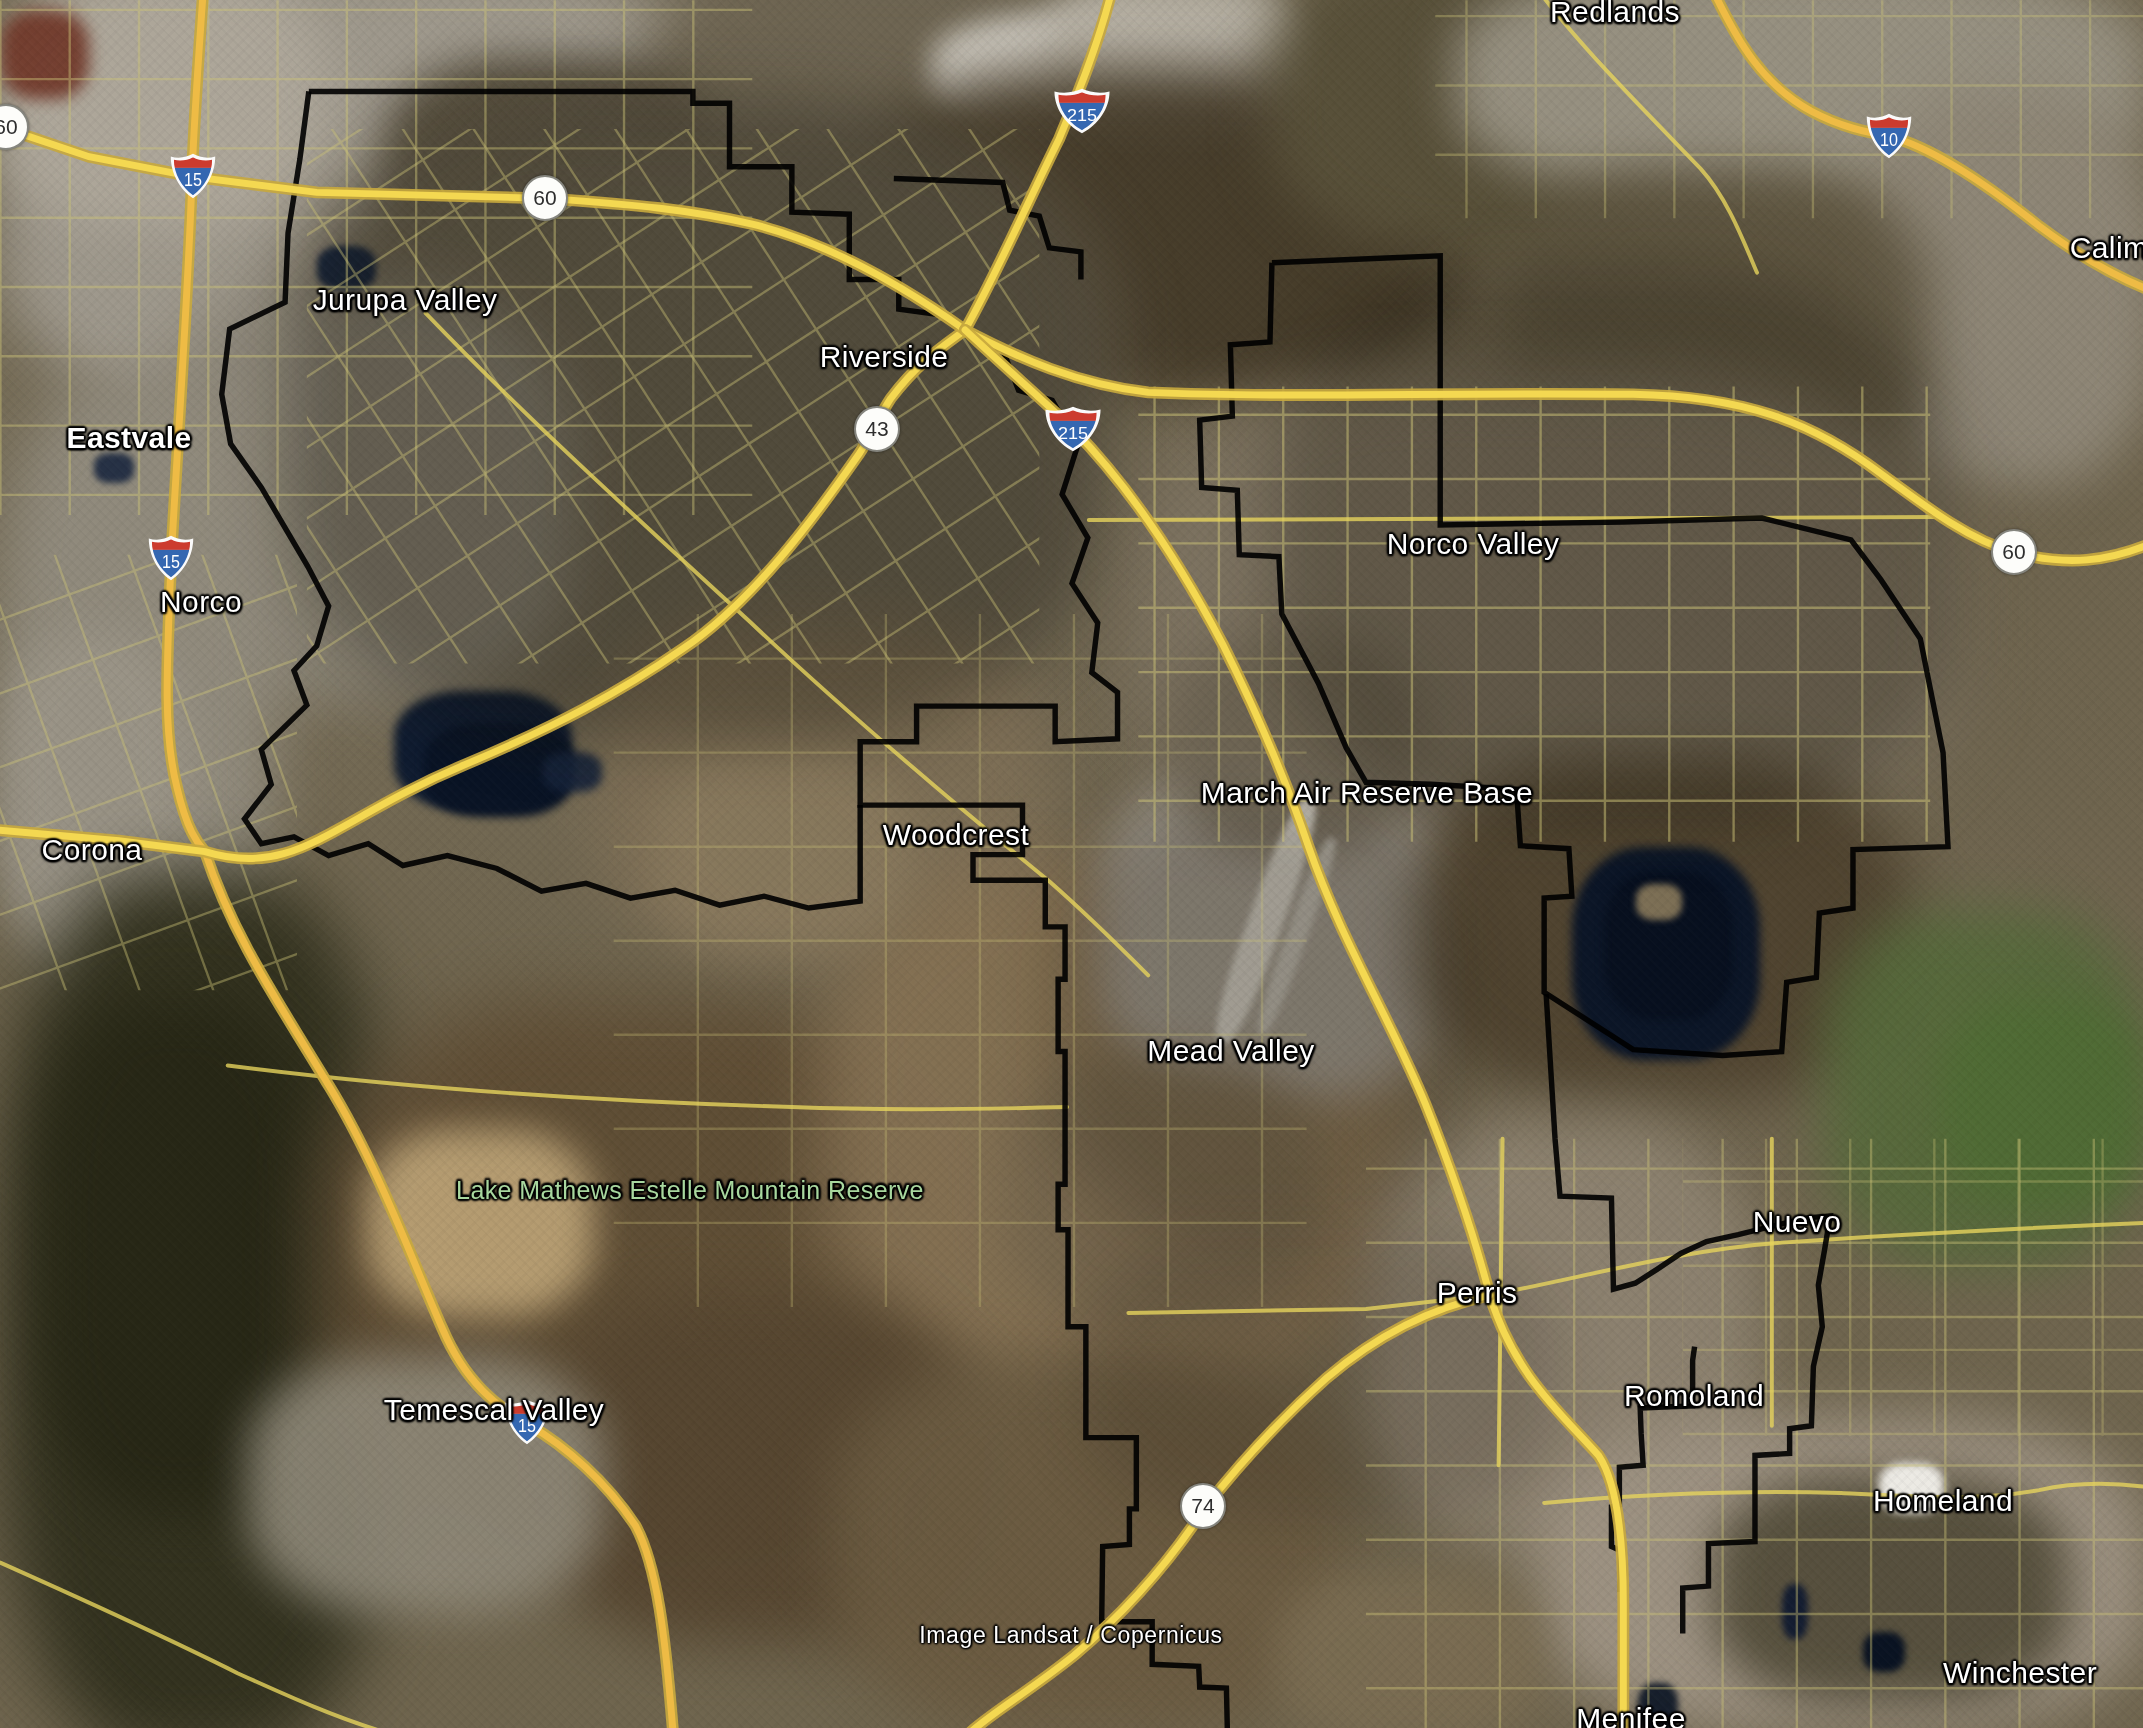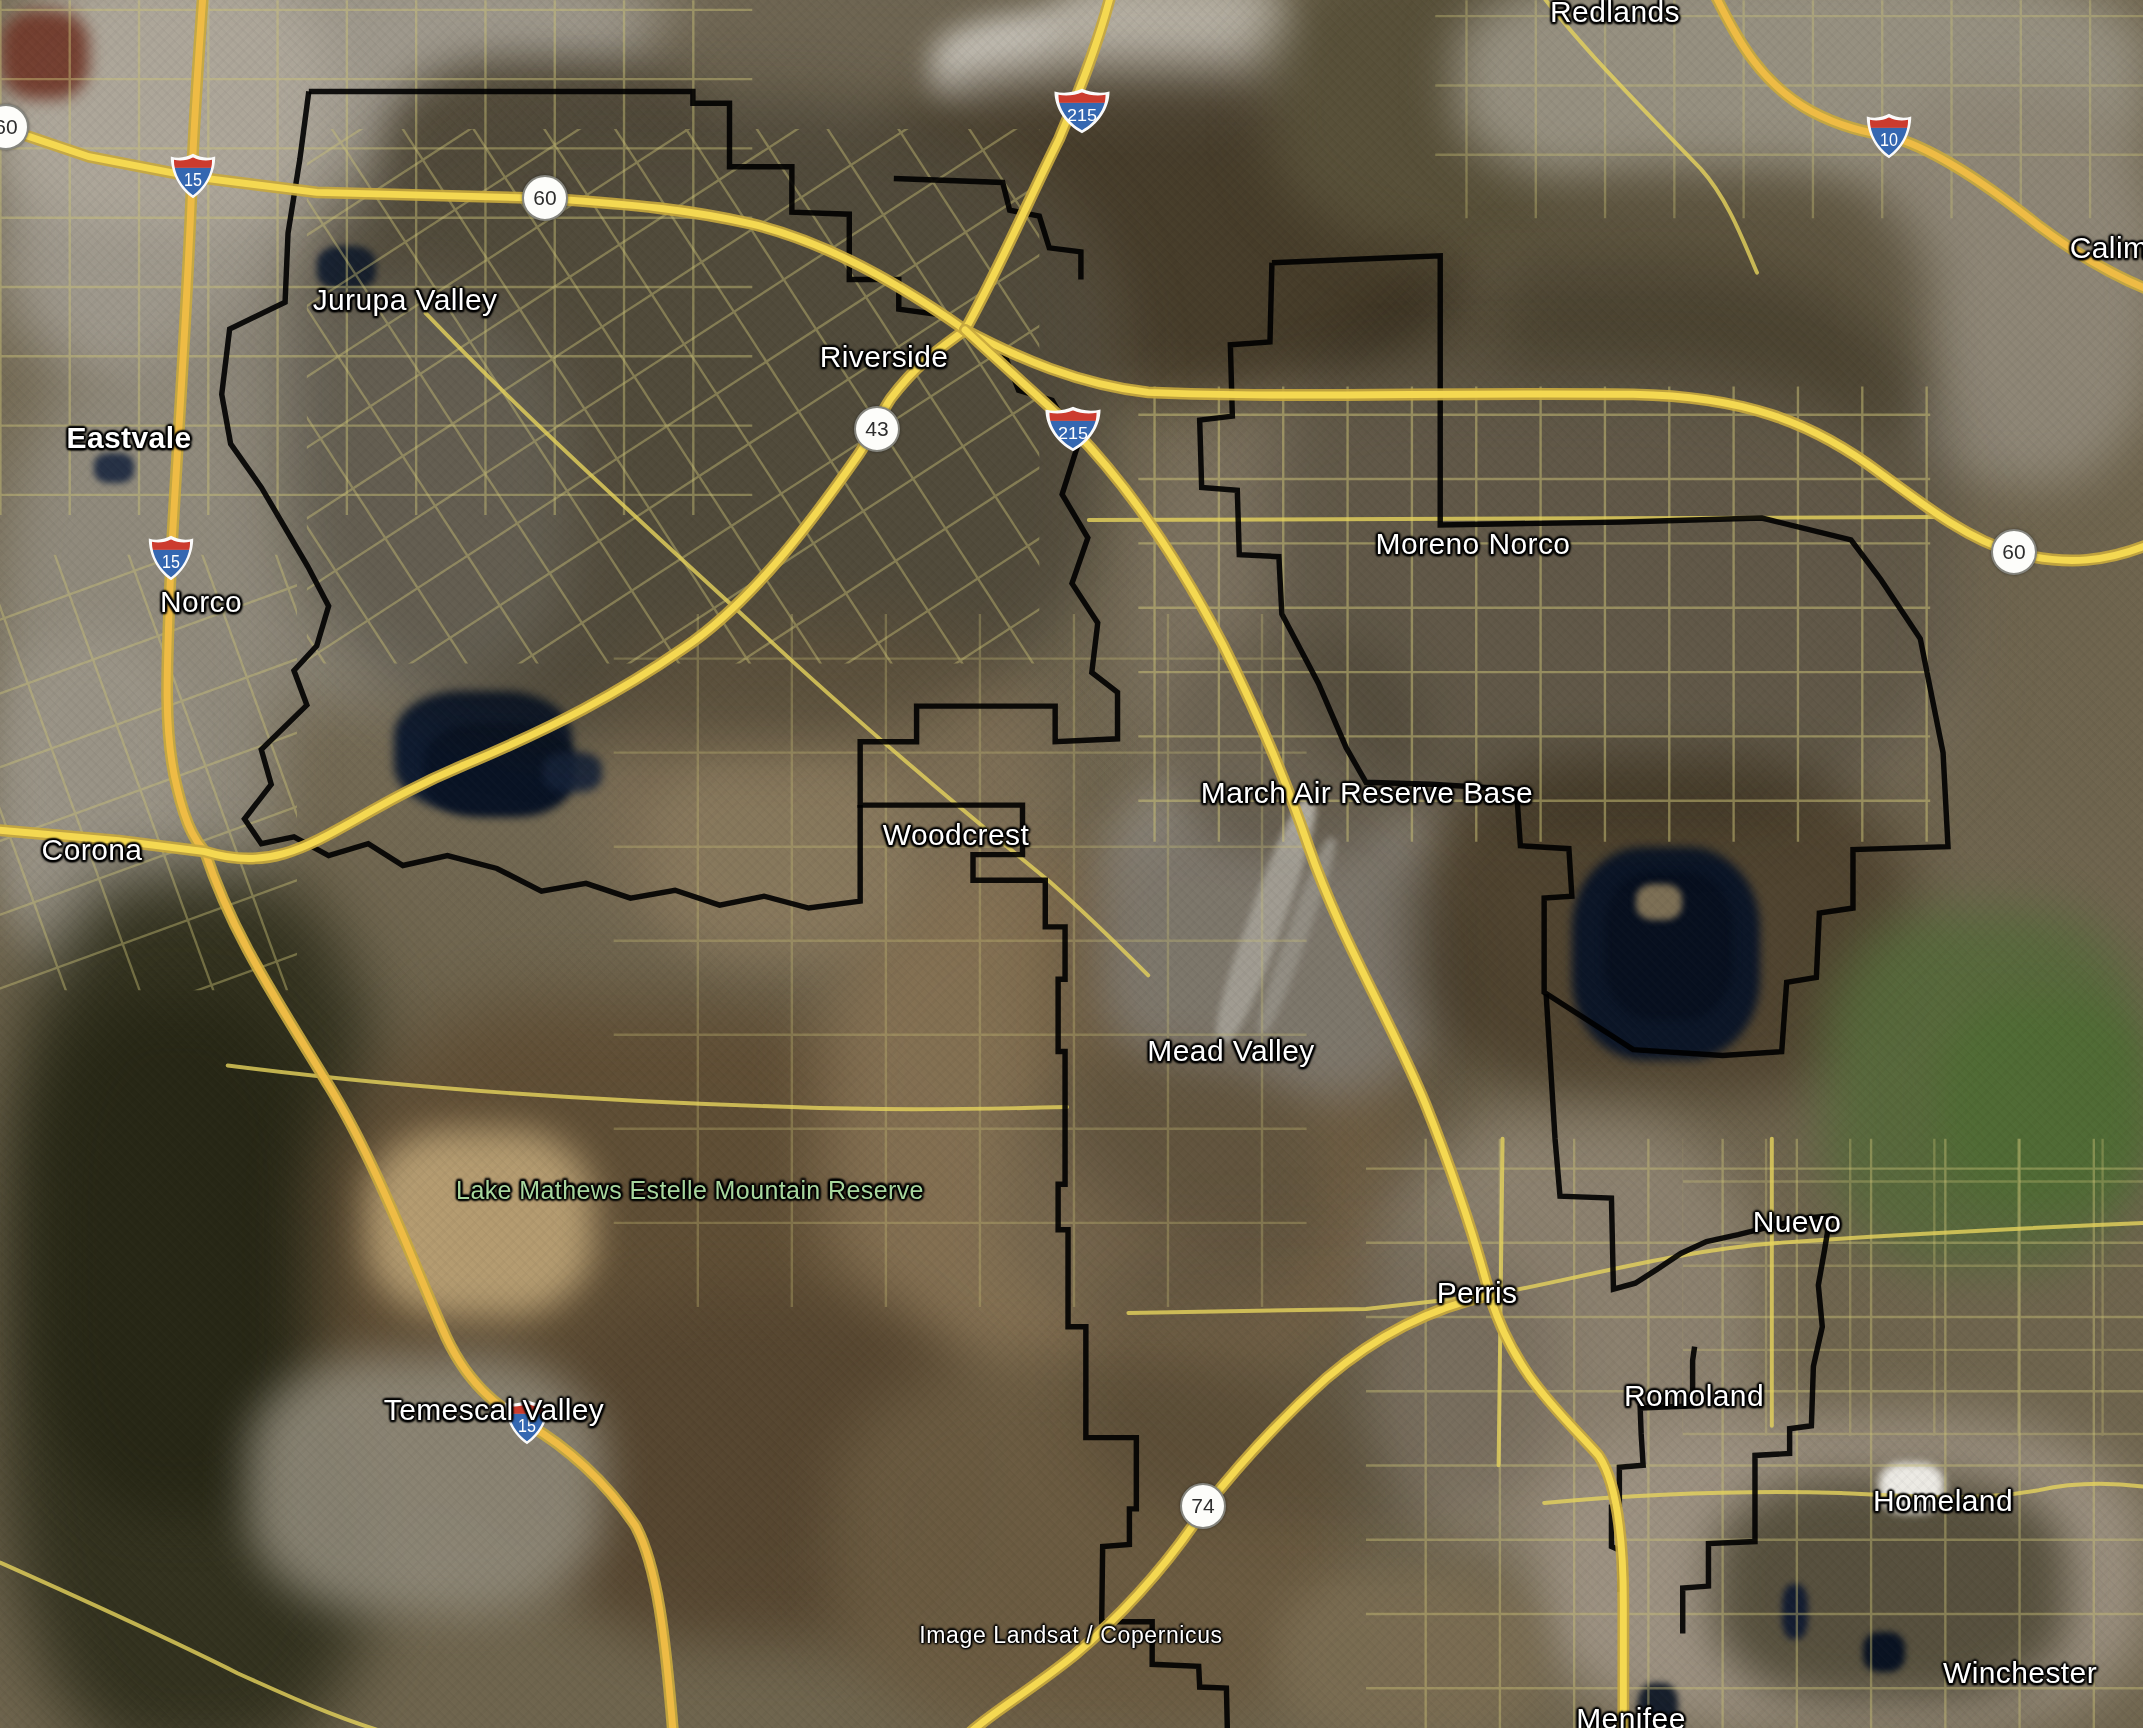--- a/index.html
+++ b/index.html
@@ -460,21 +460,21 @@
         <div class="state-shield">74</div>
       </div>
     </div>
   <div class="layer" id="label-layer">
       <div class="map-label" style="left: 1615px; top: 12px; color: rgb(255, 255, 255);">Redlands</div>
       <div class="map-label" style="left: 2109px; top: 248px; color: rgb(255, 255, 255);">Calim</div>
       <div class="map-label" style="left: 405px; top: 300px; color: rgb(255, 255, 255);">Jurupa Valley</div>
       <div class="map-label" style="left: 884px; top: 357px; color: rgb(255, 255, 255);">Riverside</div>
       <div class="map-label" style="left: 129px; top: 438px; color: rgb(255, 255, 255); font-weight: bold;">Eastvale</div>
       <div class="map-label" style="left: 201px; top: 602px; color: rgb(255, 255, 255);">Norco</div>
-      <div class="map-label" style="left: 1473px; top: 544px; color: rgb(255, 255, 255);">Moreno Norco</div>
+      <div class="map-label" style="left: 1473px; top: 544px; color: rgb(255, 255, 255);">Norco Valley</div>
       <div class="map-label" style="left: 92px; top: 850px; color: rgb(255, 255, 255);">Corona</div>
       <div class="map-label" style="left: 1339px; top: 793px; color: rgb(255, 255, 255); margin-left: 28px;">March Air Reserve Base</div>
       <div class="map-label" style="left: 956px; top: 835px; color: rgb(255, 255, 255);">Woodcrest</div>
       <div class="map-label" style="left: 1231px; top: 1051px; color: rgb(255, 255, 255);">Mead Valley</div>
       <div class="map-label" style="left: 1797px; top: 1222px; color: rgb(255, 255, 255);">Nuevo</div>
       <div class="map-label" style="left: 1477px; top: 1293px; color: rgb(255, 255, 255);">Perris</div>
       <div class="map-label" style="left: 1694px; top: 1396px; color: rgb(255, 255, 255);">Romoland</div>
       <div class="map-label" style="left: 494px; top: 1410px; color: rgb(255, 255, 255);">Temescal Valley</div>
       <div class="map-label" style="left: 1943px; top: 1501px; color: rgb(255, 255, 255);">Homeland</div>
       <div class="map-label" style="left: 2020px; top: 1673px; color: rgb(255, 255, 255);">Winchester</div>

